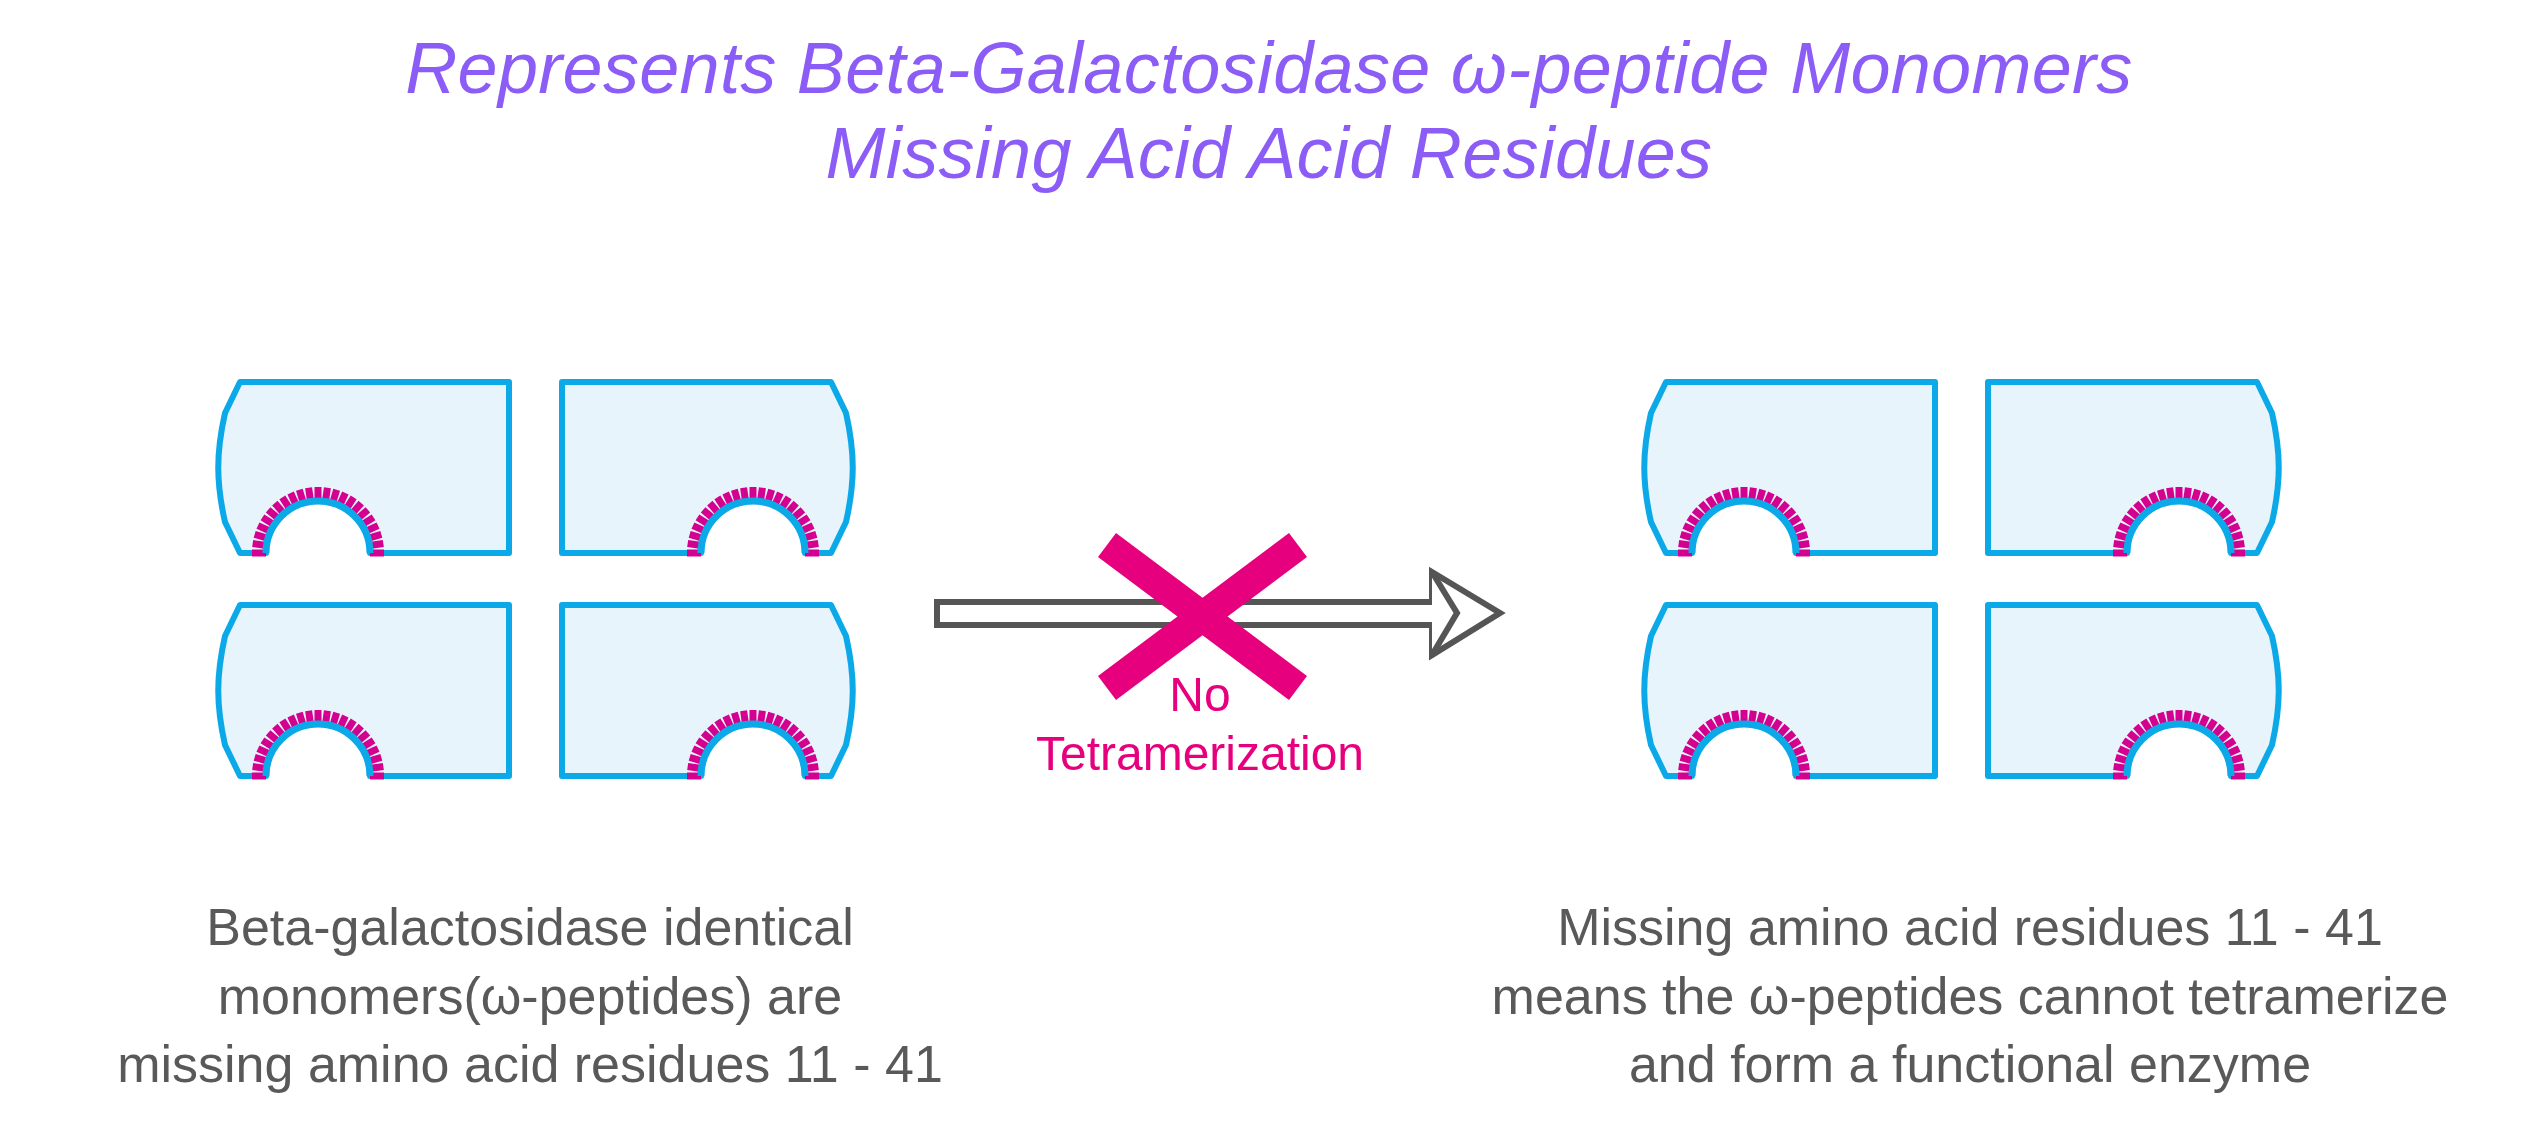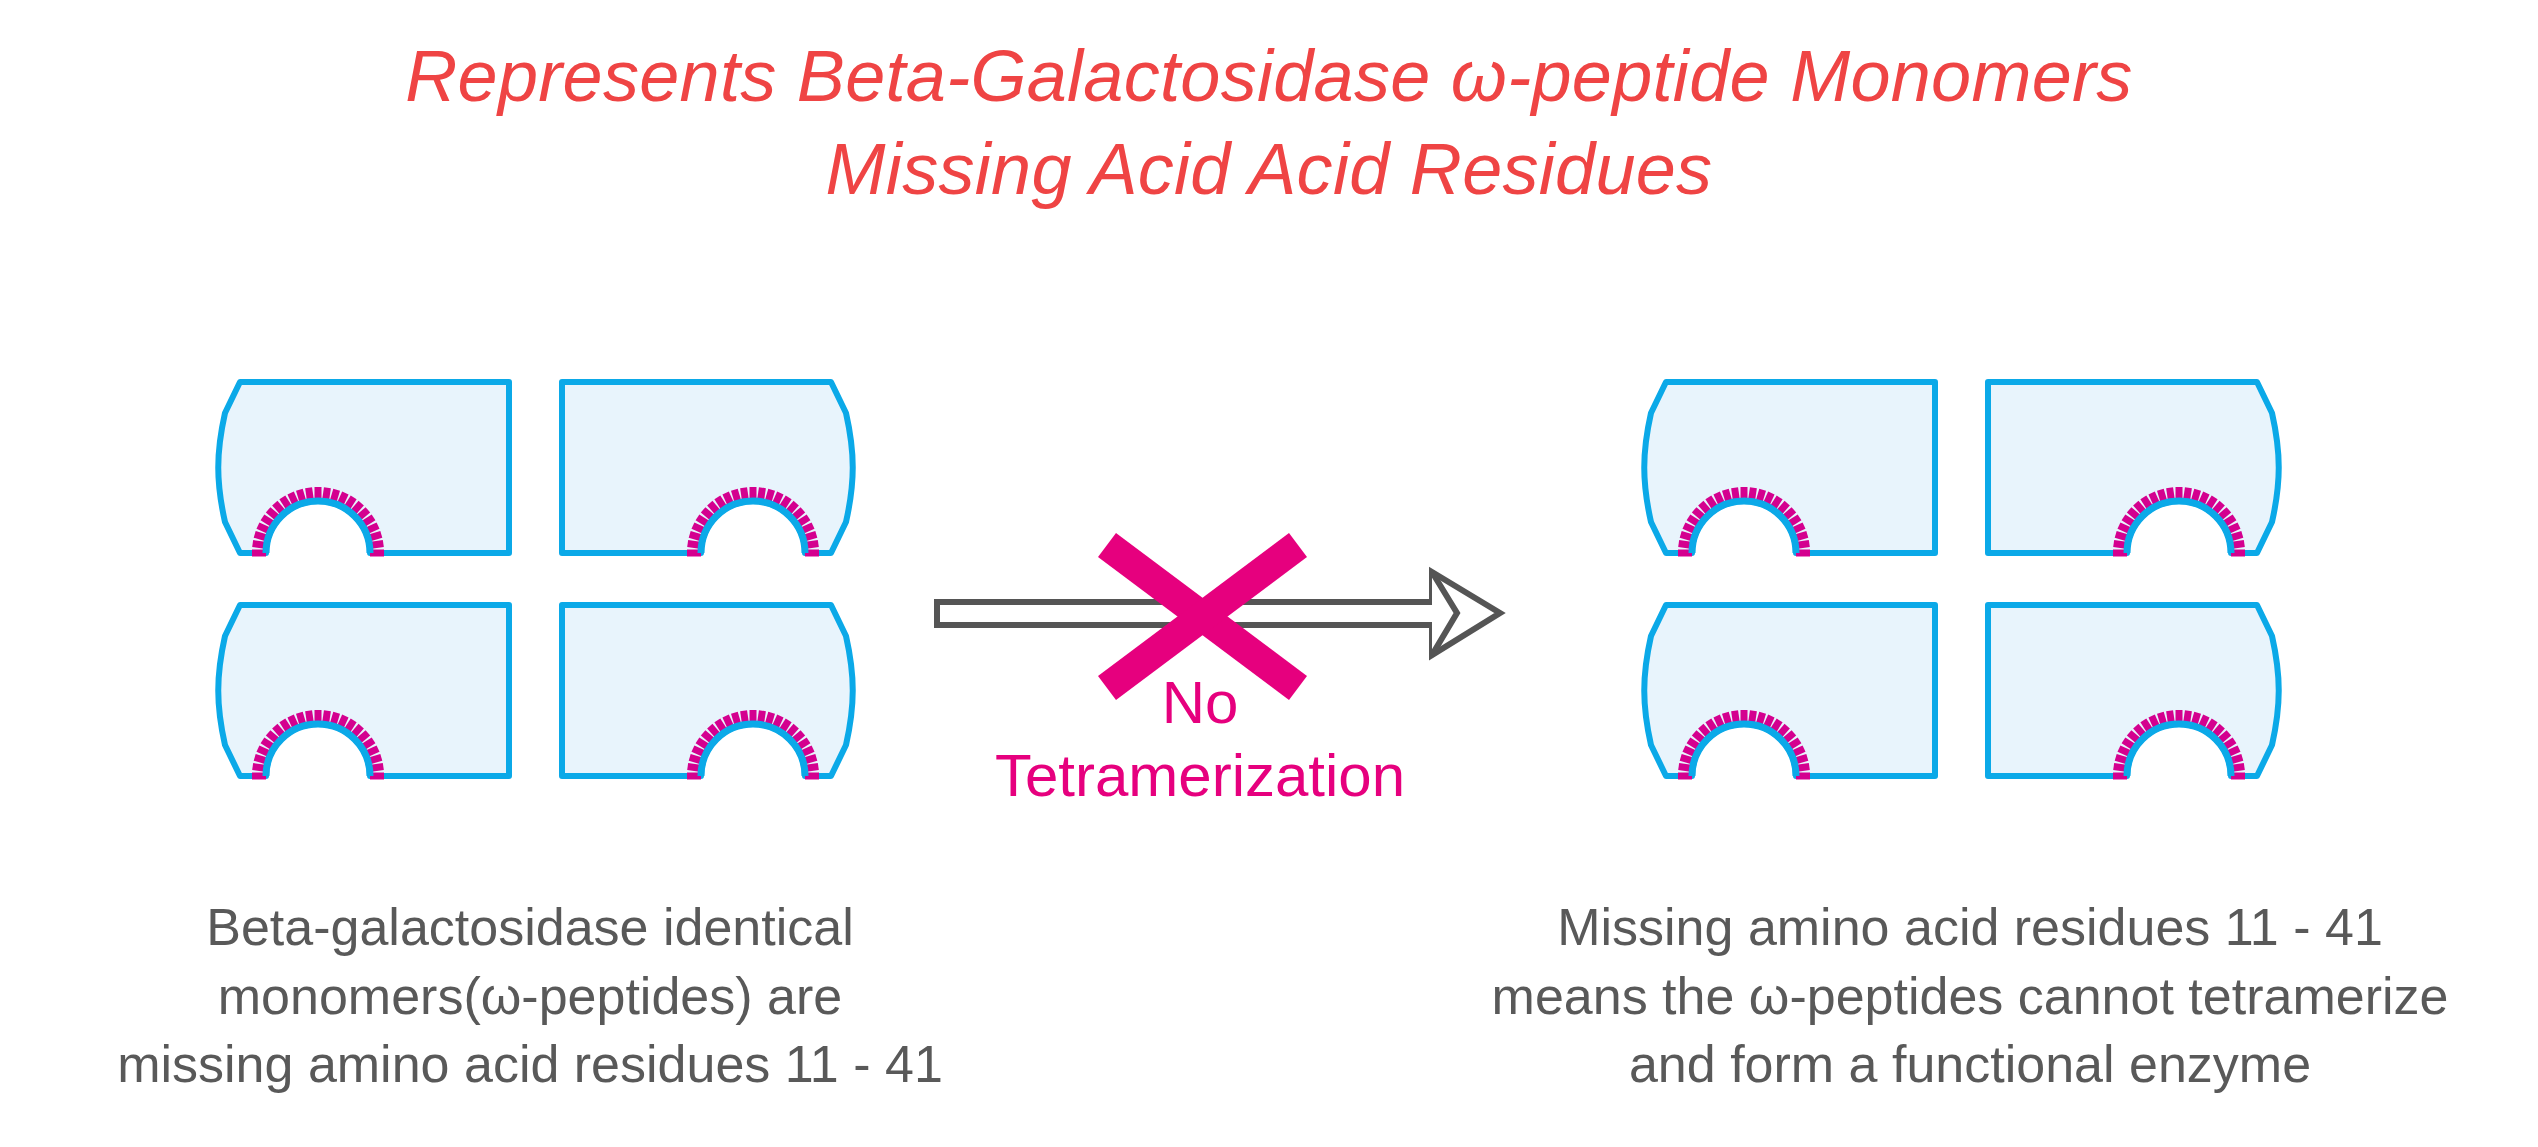--- a/index.html
+++ b/index.html
@@ -35,23 +35,22 @@
     text-align: center;
     line-height: 1.18;
   }
   .title-line {
     display: block;
     font-family: "Liberation Sans", sans-serif;
     font-style: italic;
     font-weight: 400;
     font-size: 72px;
     letter-spacing: 0.3px;
-    color: #ef4444;
+    color: #8b5cf6;
     white-space: nowrap;
-    margin-top: 8px;
   }
 
   
   #diagram {
     position: absolute;
     left: 0;
     top: 0;
     width: 2538px;
     height: 1147px;
   }
@@ -80,21 +79,21 @@
 
   
   #no-tetramerization-label {
     position: absolute;
     left: 980px;
     top: 666px;
     width: 440px;
     text-align: center;
     color: #e6007e;
     font-family: "Liberation Sans", sans-serif;
-    font-size: 60px;
+    font-size: 48px;
     line-height: 1.22;
     white-space: pre-line;
   }
 </style>
 </head>
 <body>
 
 <div id="stage">
 
   <div class="title-block">

